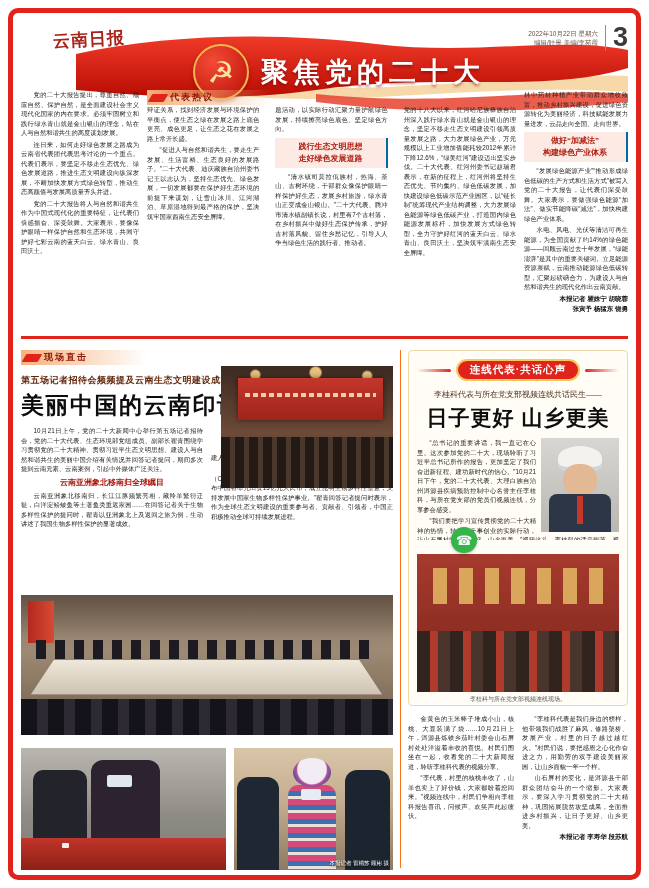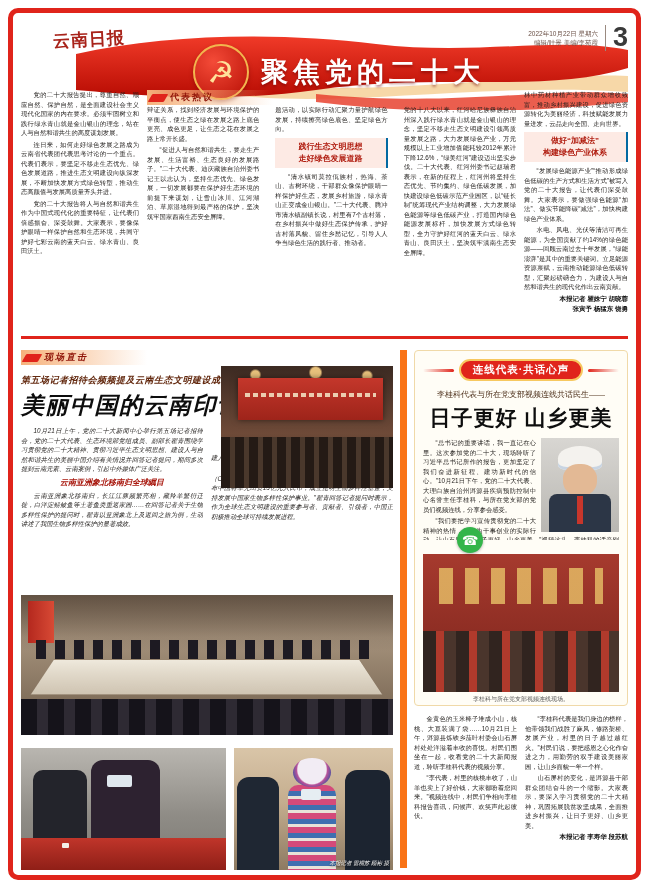--- a/index.html
+++ b/index.html
@@ -43,22 +43,22 @@
   .main-headline{margin:3px 0 5px 0;font-size:26px;line-height:1.15;font-weight:bold;color:#0d0d0d;
            white-space:nowrap;letter-spacing:.5px;}
   .ta-ccols{display:flex;gap:16px;flex:1;overflow:hidden;}
   .ta-ccols>div{flex:1;overflow:hidden;}
   .ta-c5{width:104px;flex:none;}
 
   .red-rule{position:absolute;left:0;right:0;top:316px;height:3px;background:#e0241b;}
 
   
   .lower{position:absolute;left:0;right:0;top:330px;bottom:0;display:flex;}
-  .left-region{width:372px;flex:none;position:relative;font-style:italic;}
-  .right-region{flex:1;margin-left:7px;padding-left:7px;border-left:7px solid #f97316;min-width:0;}
+  .left-region{width:372px;flex:none;position:relative;}
+  .right-region{flex:1;margin-left:7px;padding-left:7px;border-left:1px solid #f97316;min-width:0;}
 
   
   .scene{position:relative;height:240px;}
   .scene-kicker{margin-top:9px;font-size:9px;font-weight:bold;color:#63290f;letter-spacing:.5px;}
   .scene-headline{margin:3px 0 4px 0;font-size:23px;font-weight:bold;color:#0d0d0d;white-space:nowrap;letter-spacing:1.5px;}
   .scene-photo{position:absolute;top:16px;right:0;width:172px;height:122px;overflow:hidden;
      background:linear-gradient(180deg,#3c2a22 0%,#6e4a38 55%,#443026 100%);}
   .scene-photo .banner{position:absolute;left:10%;right:6%;top:10%;height:34%;
      background:linear-gradient(180deg,#c4372b,#9e241a);box-shadow:0 0 6px rgba(0,0,0,.5);}
   .scene-photo .bannertxt{position:absolute;left:14%;right:10%;top:22%;height:4px;

